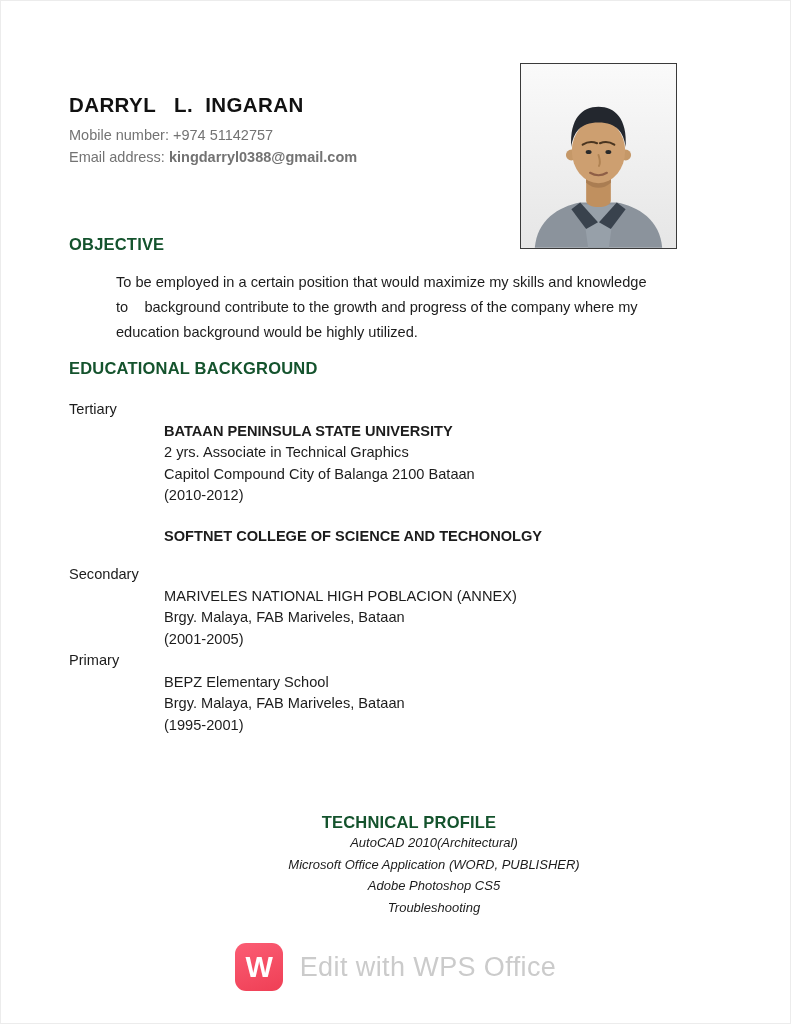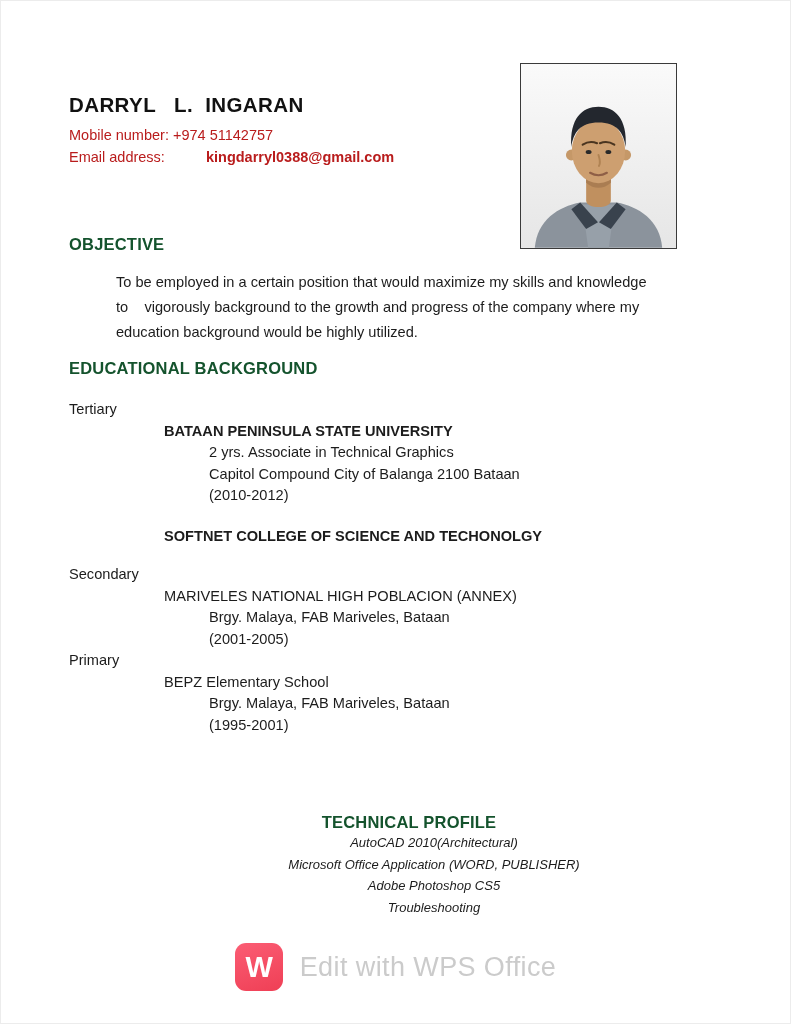--- a/index.html
+++ b/index.html
@@ -23,22 +23,22 @@
   
   .header { position: absolute; left: 68px; top: 92px; }
   .name {
     font-size: 20.5px;
     font-weight: bold;
     letter-spacing: 0.4px;
     color: #111;
     white-space: pre;
     margin-bottom: 7px;
   }
-  .contact-line { font-size: 14.5px; line-height: 22px; color: #b91c1c; }
-  .contact-line .bold { font-weight: bold; margin-left: 37px; }
+  .contact-line { font-size: 14.5px; line-height: 22px; color: #737373; }
+  .contact-line .bold { font-weight: bold; }
 
   
   .photo {
     position: absolute;
     left: 519px;
     top: 62px;
     width: 157px;
     height: 186px;
     border: 1px solid #3a3a3a;
     background: #f5f5f5;
@@ -64,21 +64,21 @@
   }
 
   
   .education { position: absolute; left: 68px; top: 358px; width: 680px; }
   .edu-body { margin-top: 21px; font-size: 14.6px; line-height: 21.5px; }
   .level-label { font-weight: normal; }
   .level.gap-lg { margin-top: 17px; }
   .school { margin-left: 95px; }
   .school + .school { margin-top: 19px; }
   .school-name.bold { font-weight: bold; }
-  .school-details { margin-left: 45px; }
+  .school-details { }
 
   
   .technical { position: absolute; left: 68px; top: 812px; width: 680px; text-align: center; }
   .tech-list { margin-left: 50px; font-size: 13px; line-height: 21.5px; list-style: none; font-style: italic; }
 
   
   .watermark {
     position: absolute;
     left: 0; right: 0;
     top: 942px;
@@ -147,21 +147,21 @@
       <ellipse cx="68.5" cy="89" rx="3" ry="2.1" fill="#2a2a2a"></ellipse>
       <ellipse cx="88.5" cy="89" rx="3" ry="2.1" fill="#2a2a2a"></ellipse>
       <path d="M78.5 92 q2.5 8 0.5 11" stroke="#b08353" stroke-width="2" fill="none" stroke-linecap="round"></path>
       <path d="M70 110 q8.5 5 17 0" stroke="#8f5f46" stroke-width="2.2" fill="none" stroke-linecap="round"></path>
     </svg>
   </div>
 
   <section class="objective">
     <h2 class="section-heading" data-bind="objective.heading">OBJECTIVE</h2>
     <p class="objective-text" data-bind="objective.text">To be employed in a certain position that would maximize my skills and knowledge
-to    vigorously background to the growth and progress of the company where my
+to    background contribute to the growth and progress of the company where my
 education background would be highly utilized.</p>
   </section>
 
   <section class="education">
     <h2 class="section-heading" data-bind="education.heading">EDUCATIONAL BACKGROUND</h2>
     <div class="edu-body">
 
       <div class="level">
         <div class="level-label" data-bind="education.levels.0.level">Tertiary</div>
 

